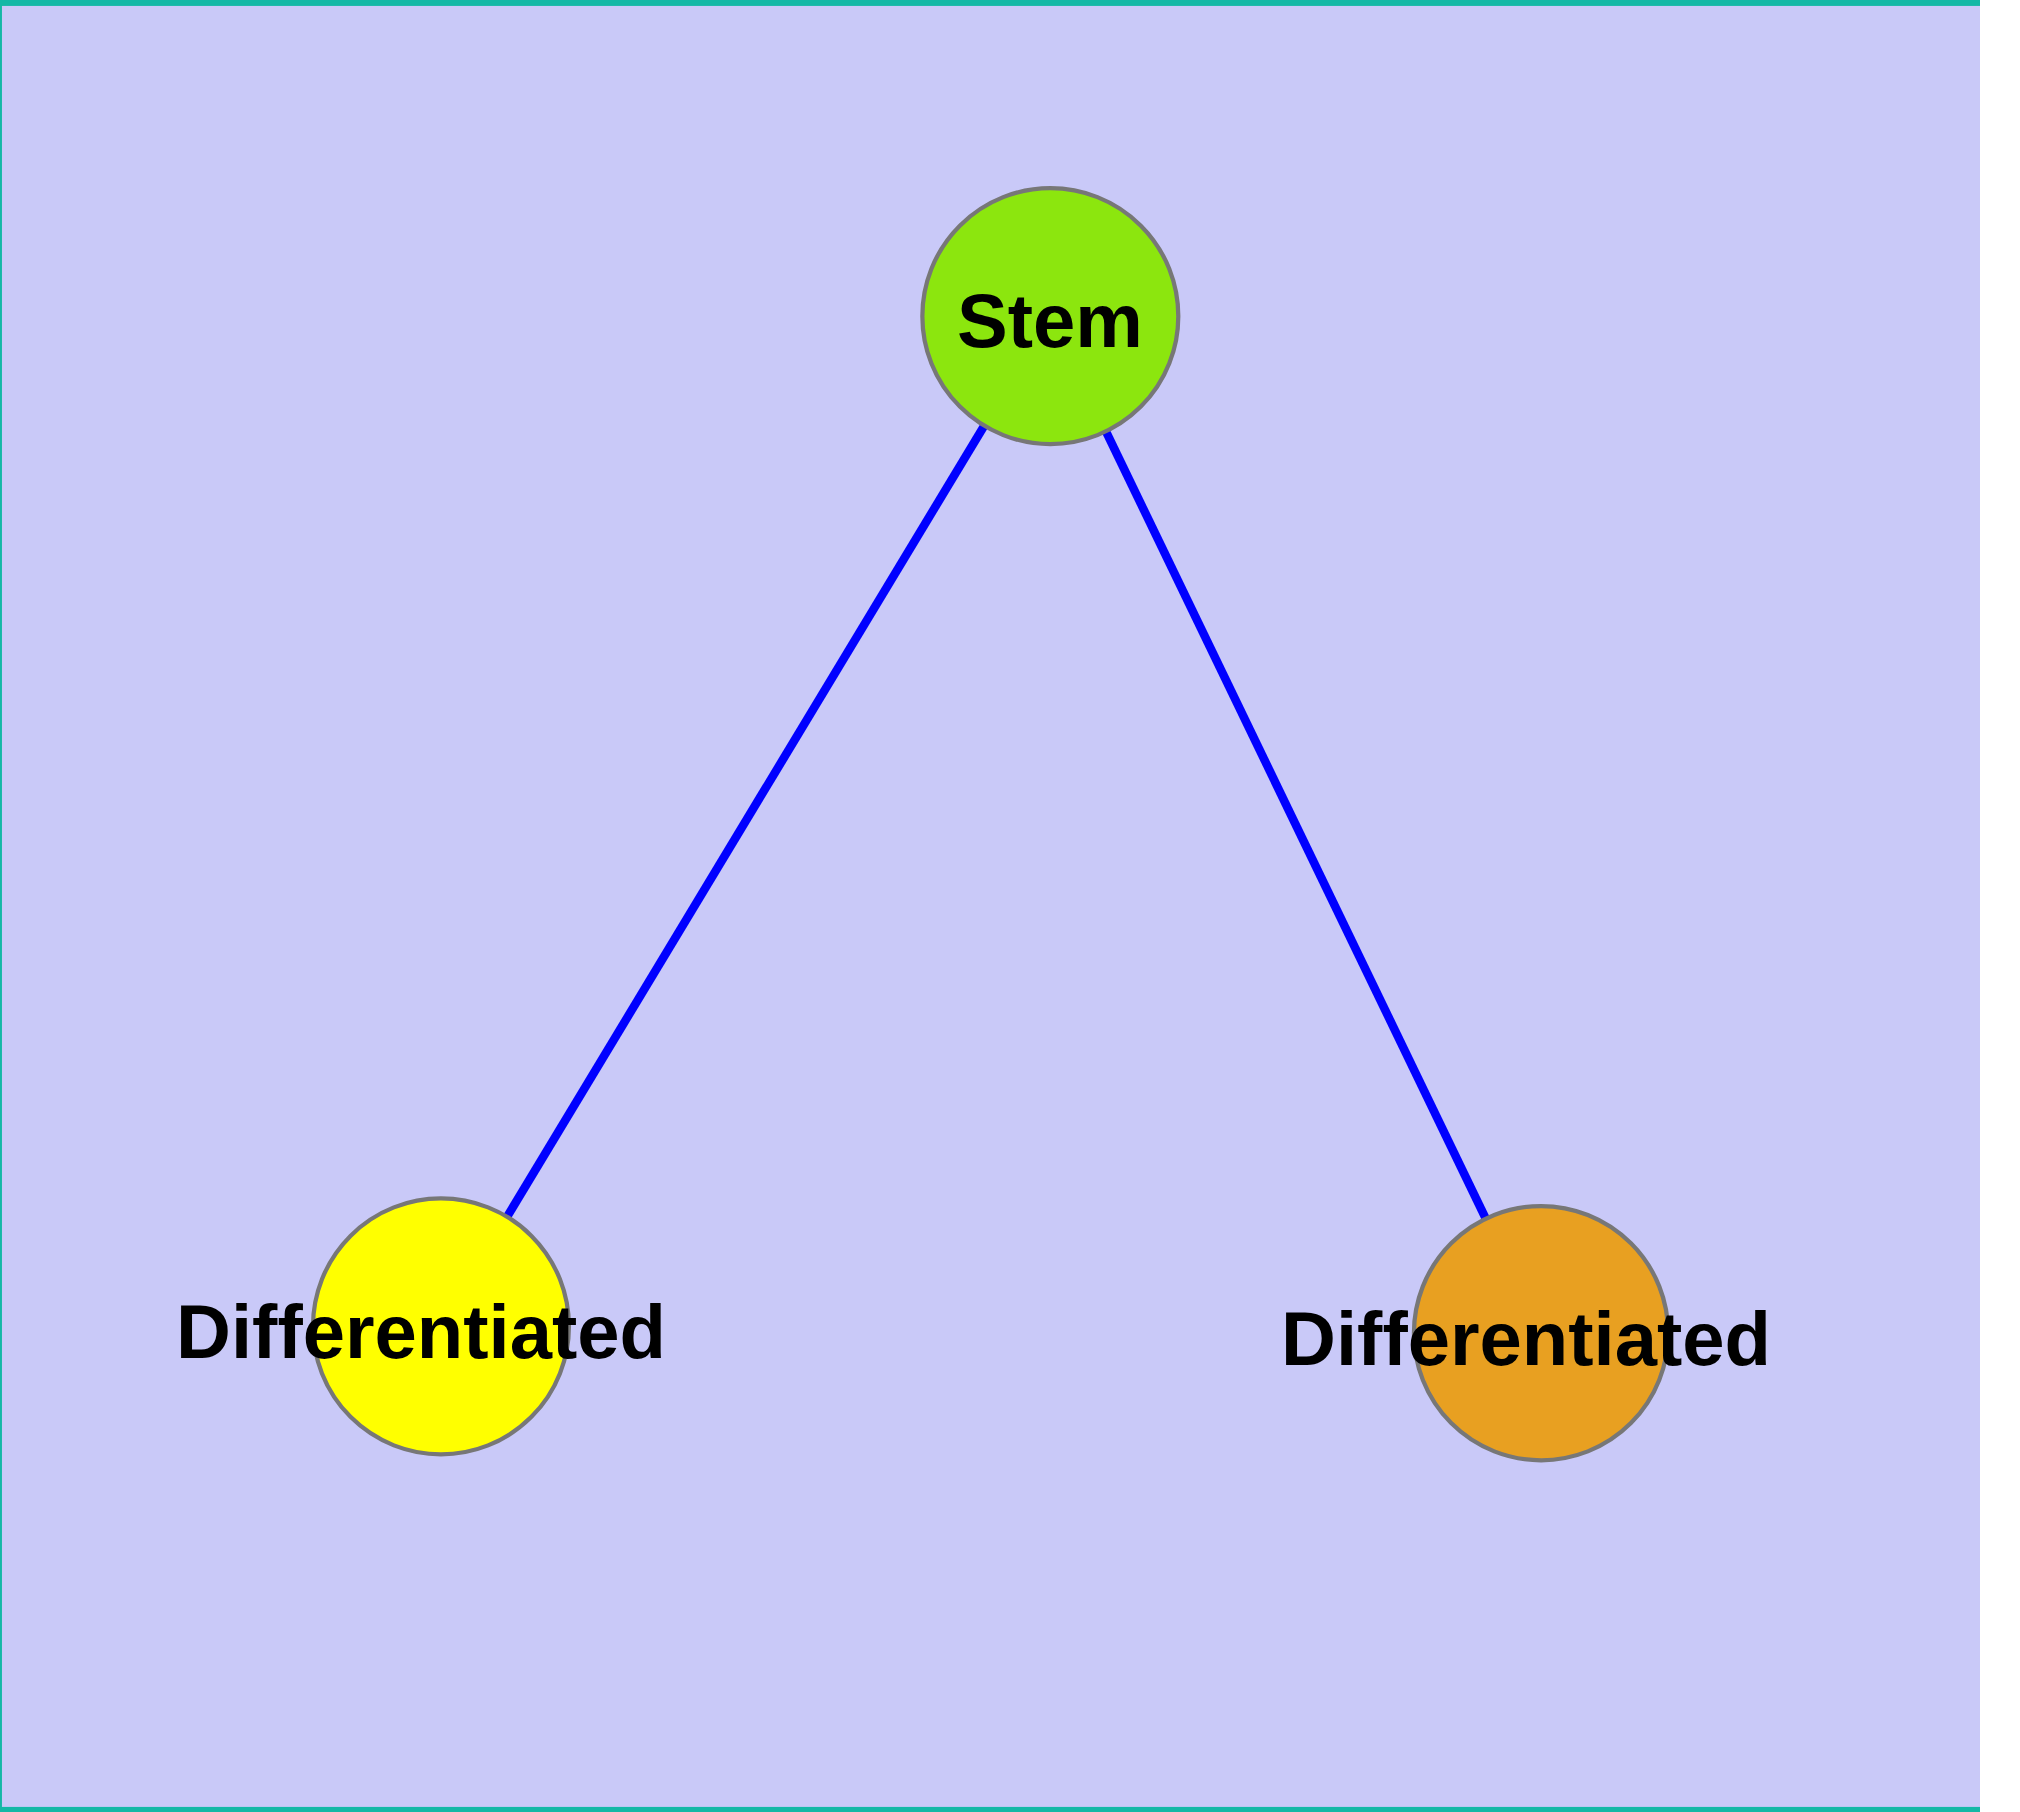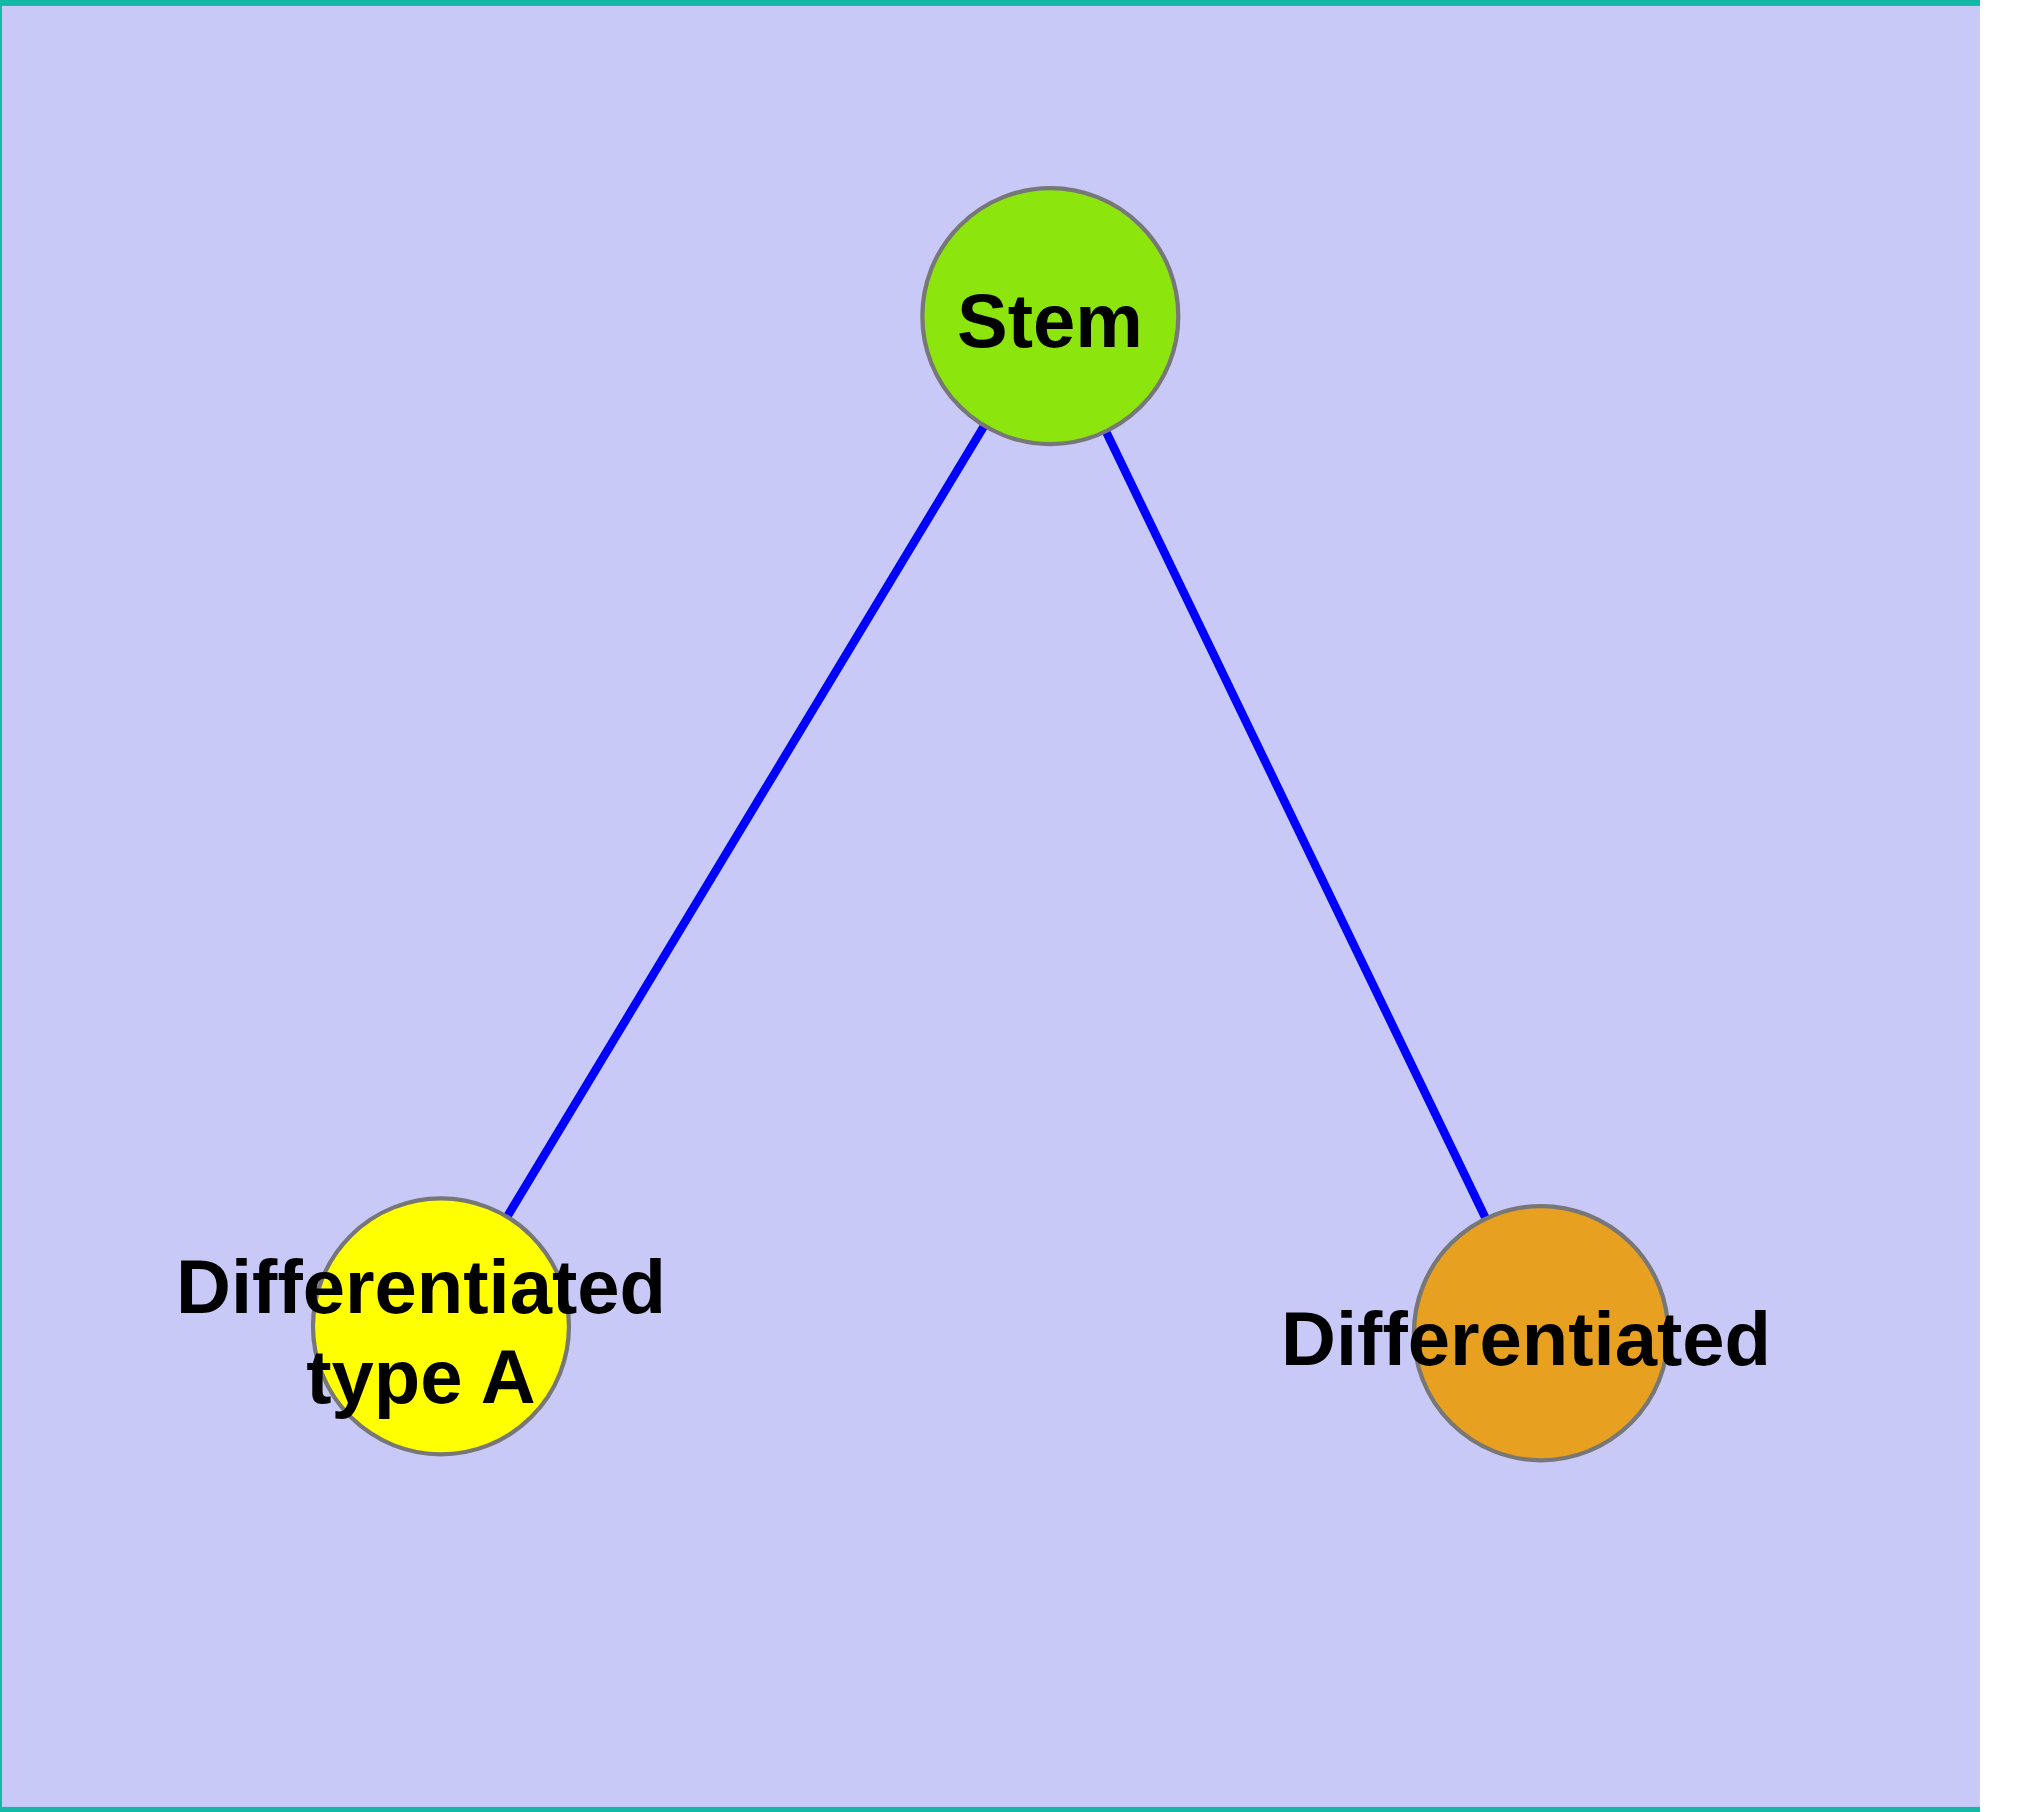--- a/index.html
+++ b/index.html
@@ -55,21 +55,20 @@
 
     <circle cx="1818" cy="1573" r="150" stroke-width="5" fill="#E8A021" stroke="#777777"></circle>
   </svg>
 
   <div class="node-label" style="left:1050px; top:321px;">
     <span class="line">Stem</span>
   </div>
 
   <div class="node-label" style="left:421px; top:1332px;">
     <span class="line">Differentiated</span>
-    <span class="line">type A</span>
   </div>
 
   <div class="node-label" style="left:1526px; top:1339px;">
     <span class="line">Differentiated</span>
   </div>
 
 </div>
 
 
 </body></html>

